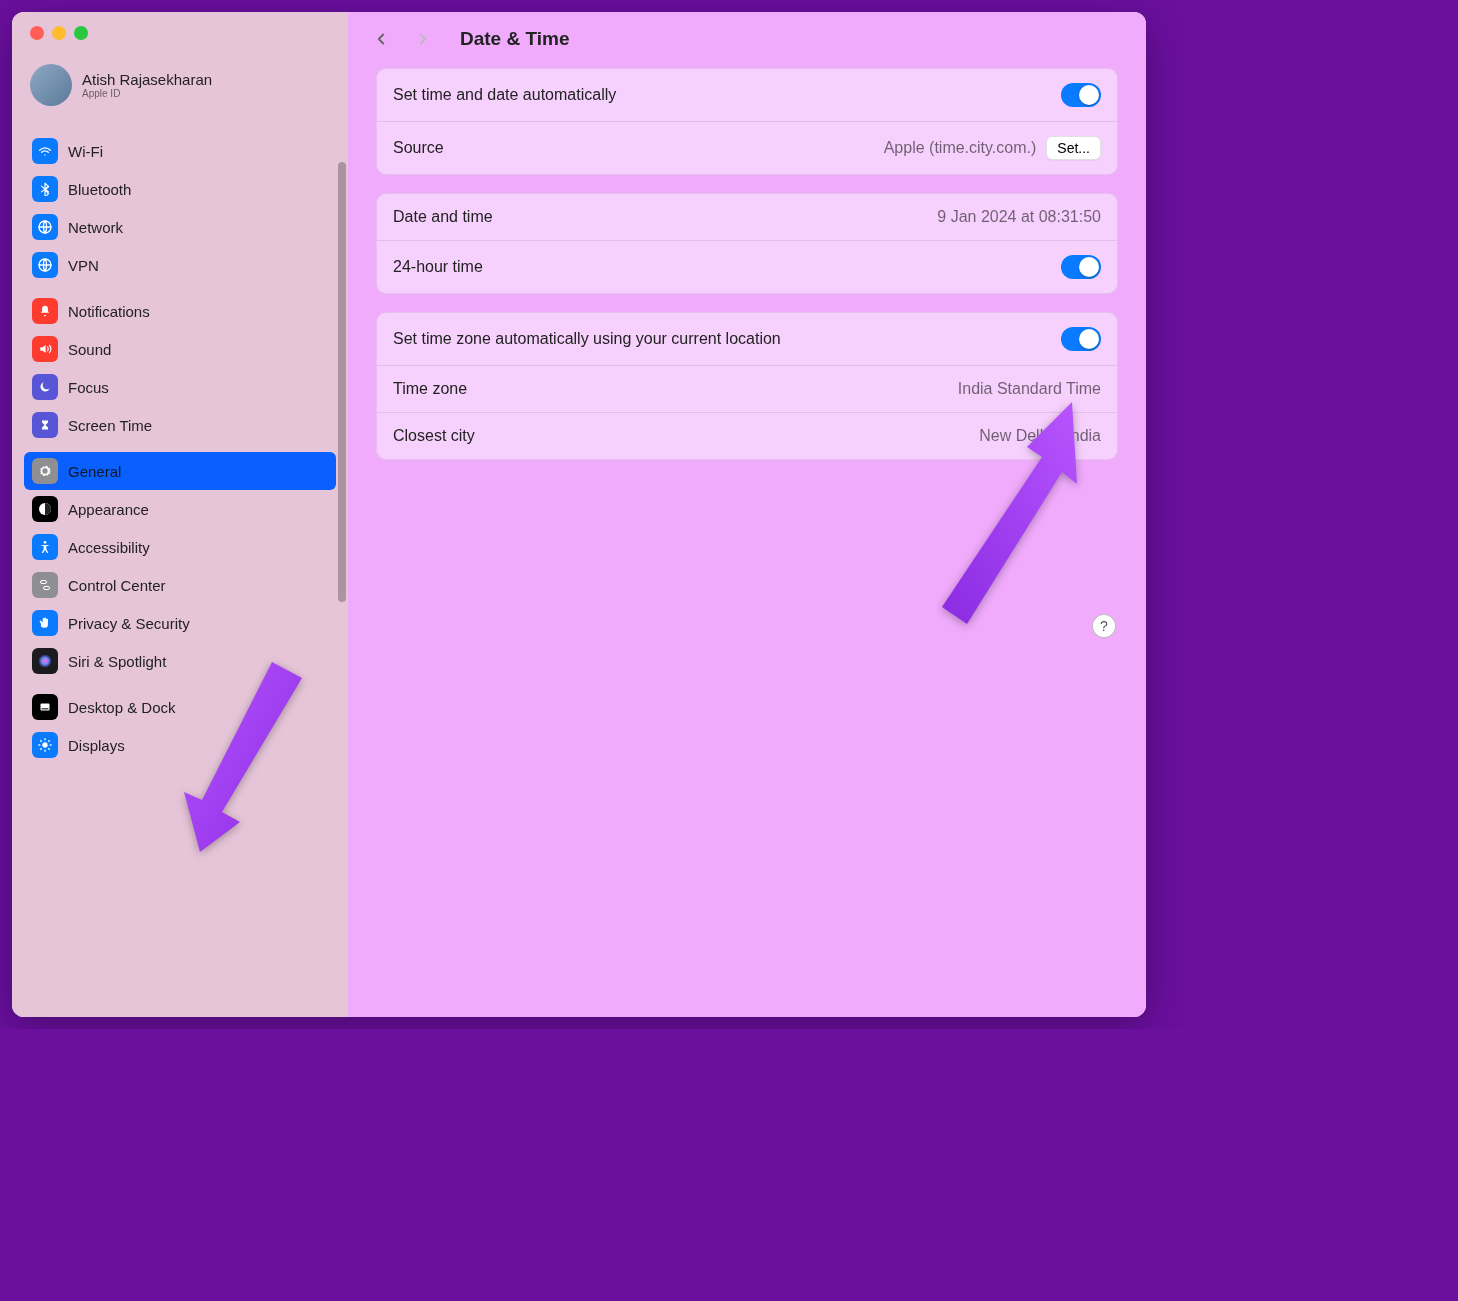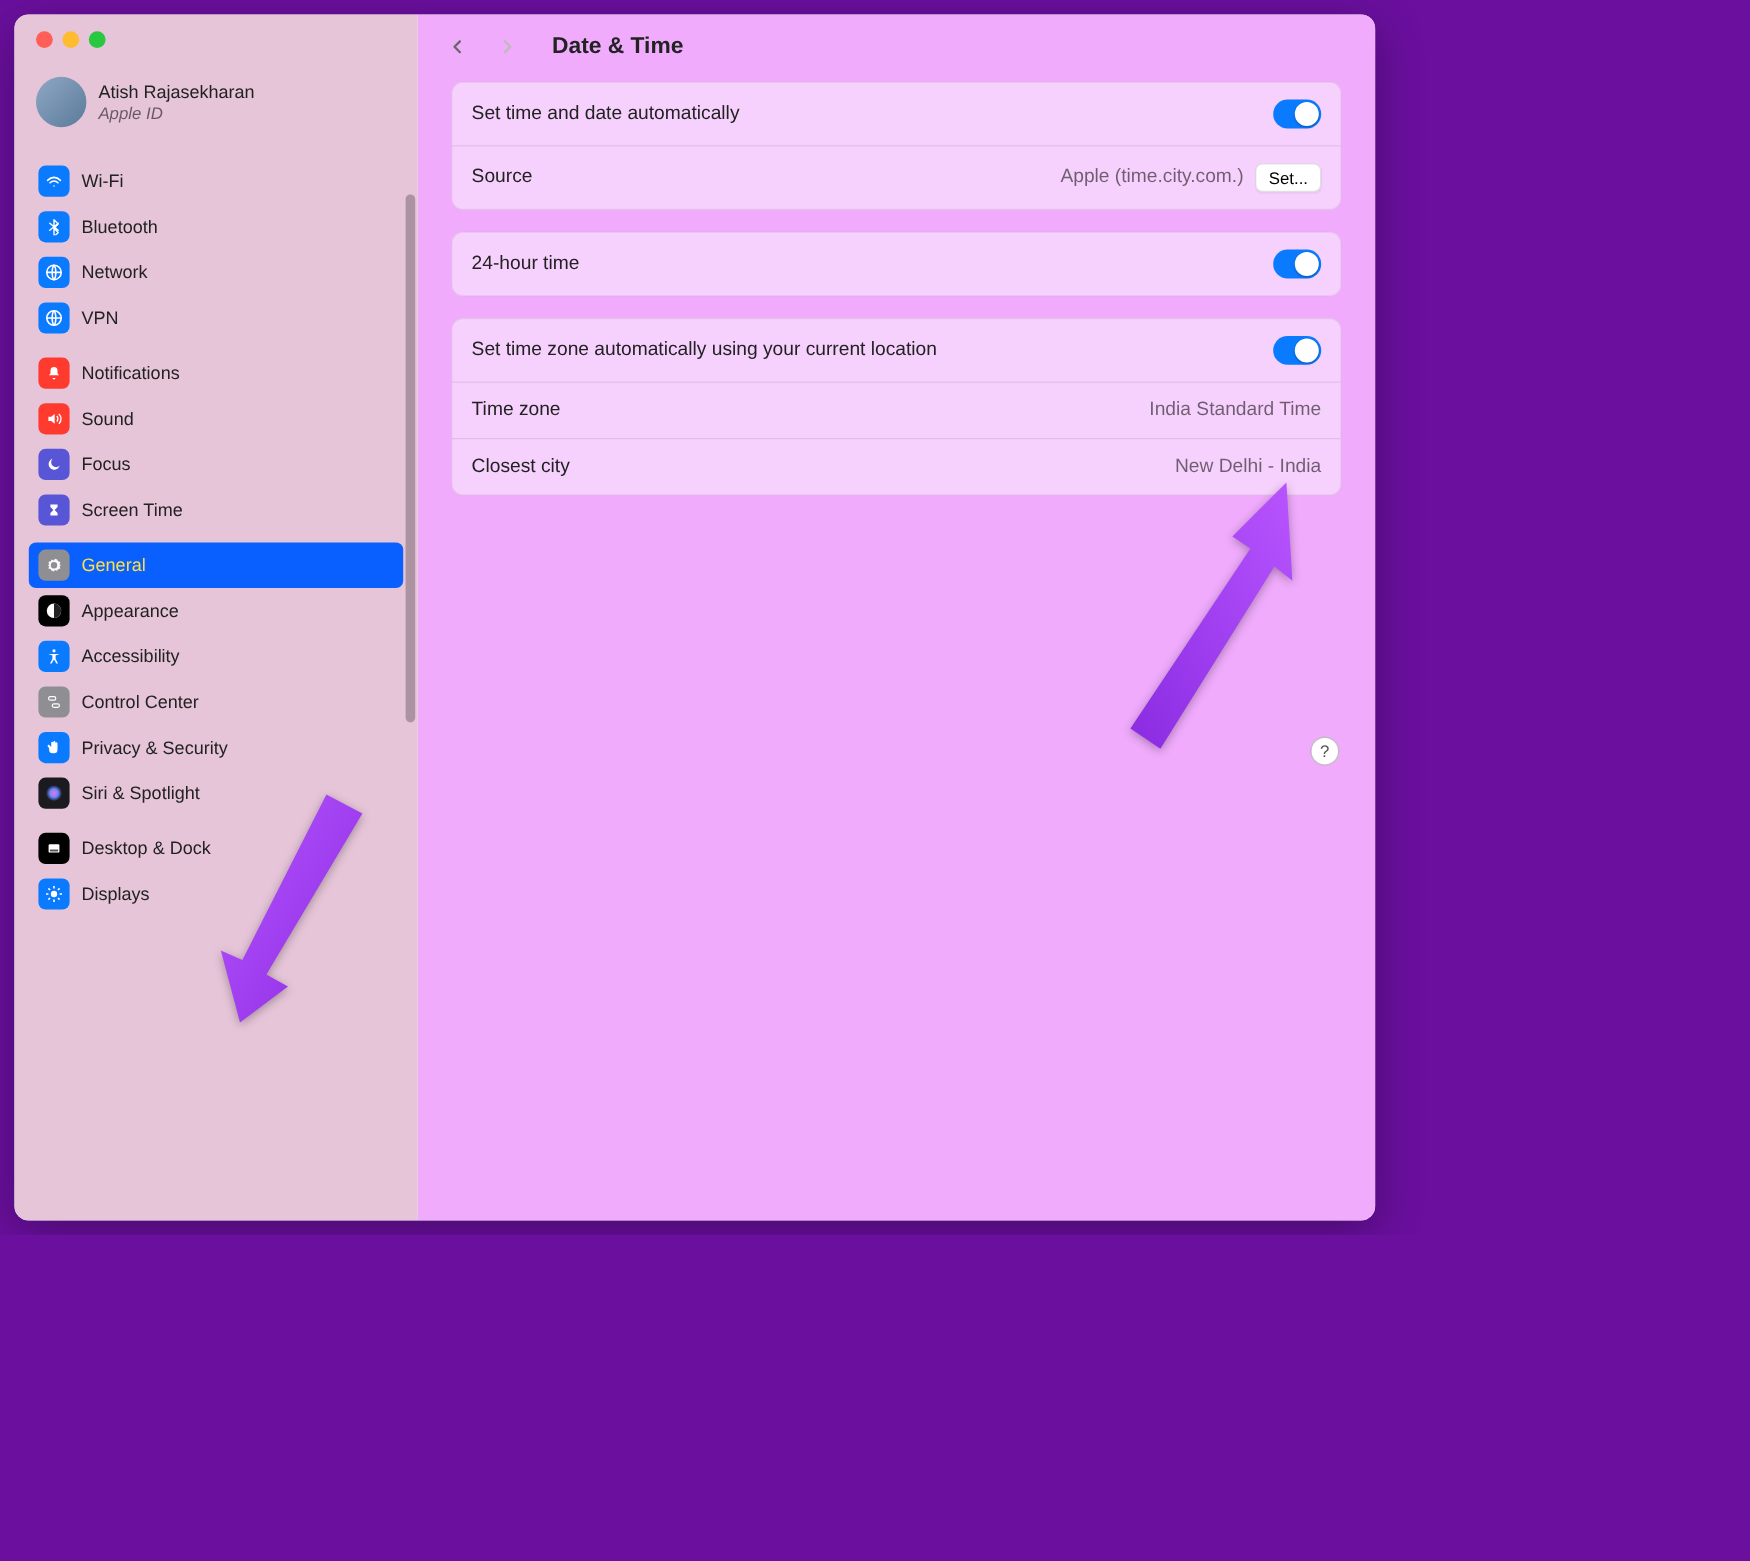--- a/index.html
+++ b/index.html
@@ -11,25 +11,25 @@
 .tl.red { background: #ff5f57; }
 .tl.yellow { background: #febc2e; }
 .tl.green { background: #28c840; }
 .search-box { background: rgba(0,0,0,0.07); border-radius: 7px; padding: 7px 10px; display: flex; align-items: center; gap: 6px; margin-bottom: 14px; }
 .search-box svg { width: 16px; height: 16px; opacity: 0.55; }
 .search-box input { border: none; background: transparent; font-size: 15px; outline: none; width: 100%; color: #555; }
 .search-box input::placeholder { color: rgba(0,0,0,0.35); }
 .profile { display: flex; align-items: center; gap: 10px; padding: 6px 6px 18px 6px; }
 .avatar { width: 42px; height: 42px; border-radius: 50%; background: linear-gradient(135deg,#8fa8c4,#5a7a9a); }
 .profile-name { font-size: 15px; color: #222; }
-.profile-sub { font-size: 14px; color: rgba(0,0,0,0.55); font-style: italic; }
+.profile-sub { font-size: 10px; color: rgba(0,0,0,0.55); }
 .nav-group { margin-top: 8px; }
 .nav-item { display: flex; align-items: center; gap: 10px; padding: 6px 8px; border-radius: 6px; cursor: pointer; }
 .nav-item.selected { background: #0a60ff; }
-.nav-item.selected .nav-label { color: #fde047; }
+.nav-item.selected .nav-label { color: #0f172a; }
 .nav-icon { width: 26px; height: 26px; border-radius: 6px; display: flex; align-items: center; justify-content: center; font-size: 15px; color: #fff; flex-shrink: 0; }
 .nav-label { font-size: 15px; color: #222; }
 .scrollbar-track { position: absolute; right: 2px; top: 150px; width: 8px; height: 440px; }
 .scrollbar-thumb { width: 8px; height: 440px; background: rgba(0,0,0,0.25); border-radius: 4px; }
 .content { flex: 1; background: #f0abfc; display: flex; flex-direction: column; }
 .header { display: flex; align-items: center; gap: 14px; padding: 16px 24px 12px 24px; }
 .nav-arrows { display: flex; gap: 24px; }
 .nav-arrow { display:flex; align-items:center; justify-content:center; cursor: pointer; }
 .nav-arrow svg { width:18px; height:18px; }
 .page-title { font-size: 19px; font-weight: 600; color: #222; margin-left: 14px; }
@@ -258,20 +258,26 @@
           <div class="row">
             <div class="row-label">Source</div>
             <div class="row-right">
               <div class="row-value">Apple (time.city.com.)</div>
               <button class="btn">Set...</button>
             </div>
           </div>
         </div>
         <div class="panel">
           <div class="row">
+            <div class="row-label">Date and time</div>
+            <div class="row-right">
+              <div class="row-value">9 Jan 2024 at 08:31:50</div>
+            </div>
+          </div>
+          <div class="row">
             <div class="row-label">24-hour time</div>
             <div class="row-right">
               <div class="toggle"></div>
             </div>
           </div>
         </div>
         <div class="panel">
           <div class="row">
             <div class="row-label">Set time zone automatically using your current location</div>
             <div class="row-right">

